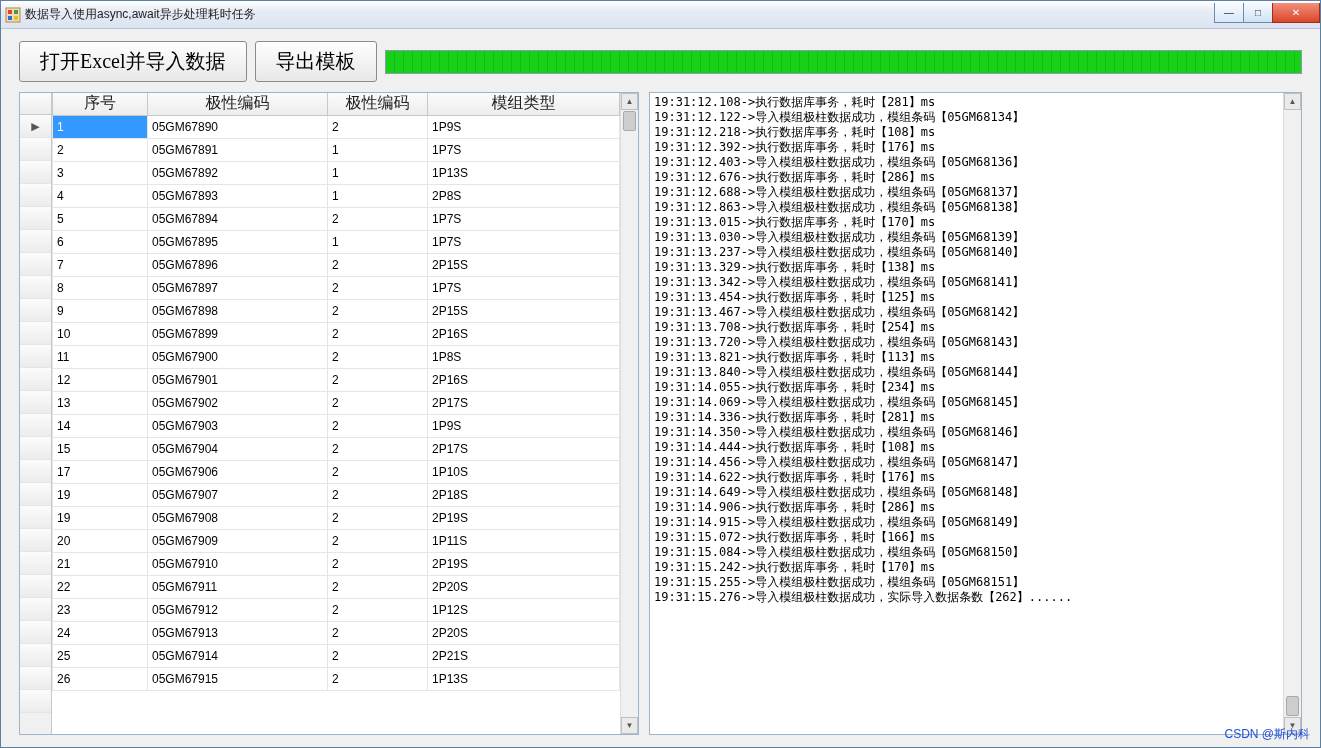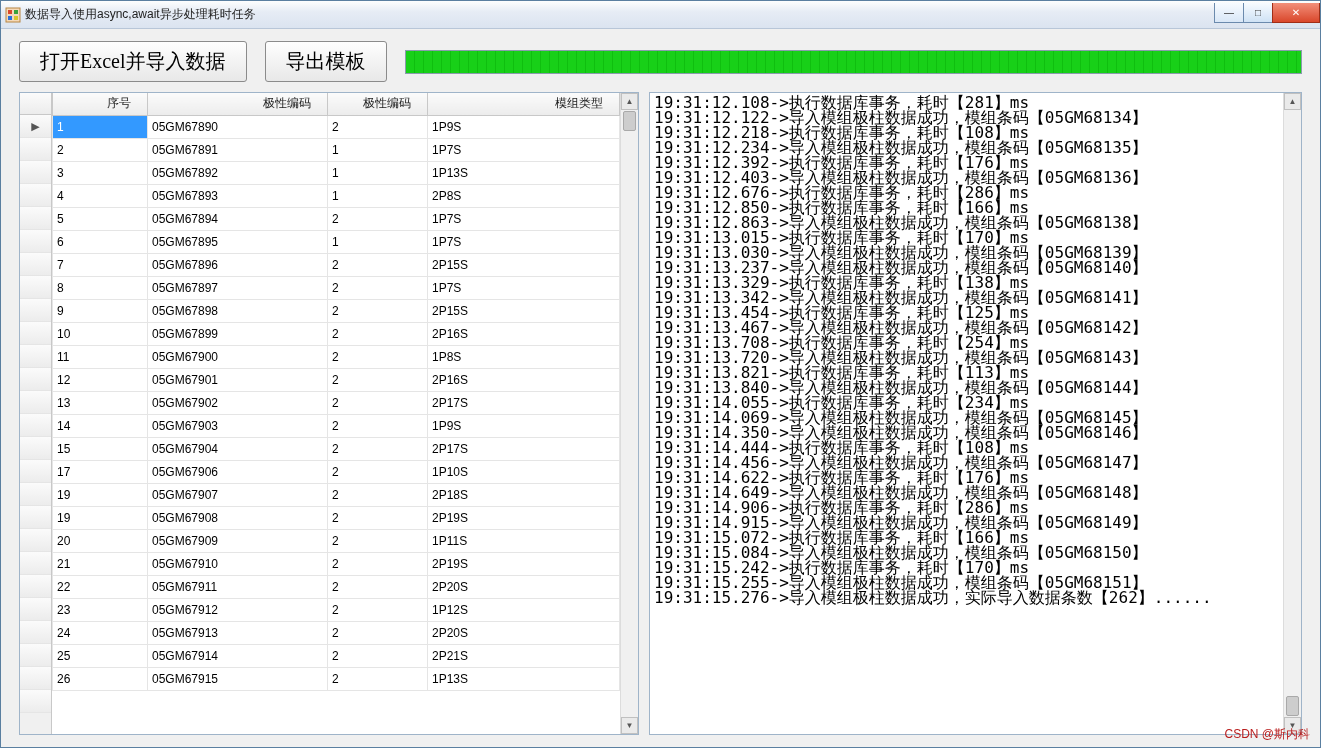--- a/index.html
+++ b/index.html
@@ -6,42 +6,42 @@
 html, body { margin:0; padding:0; font-family: "Microsoft YaHei", SimSun, Arial, sans-serif; font-size:12px; background:#c8d4e4; height:100%; }
 .window { width:1321px; height:748px; background:#f0f0f0; border:1px solid #5a7fa0; display:flex; flex-direction:column; position:relative; }
 .titlebar { height:28px; background:linear-gradient(#fdfefe,#e6ecf5 40%,#dbe4f0); display:flex; align-items:center; padding-left:4px; border-bottom:1px solid #b8c6d8; }
 .titlebar .icon { width:16px; height:16px; margin-right:4px; display:flex; align-items:center; justify-content:center; }
 .titlebar .title { flex:1; font-size:12px; color:#222; }
 .winbtns { display:flex; height:20px; margin-top:-4px; }
 .winbtn { width:30px; height:20px; border:1px solid #6b8aad; background:linear-gradient(#f7fbff,#d9e7f7); margin-left:-1px; display:flex; align-items:center; justify-content:center; font-size:10px; color:#333; border-top:none; }
 .winbtn.close { width:48px; background:linear-gradient(#f28f7a,#d9472b); color:#fff; border-color:#a02e17; border-top-right-radius:0; }
 .winbtn.max { background:linear-gradient(#f7fbff,#cfe2f5); }
 .client { flex:1; background:#f0f0f0; padding:12px 18px 12px 18px; display:flex; flex-direction:column; overflow:hidden; }
-.toprow { display:flex; align-items:center; gap:18px; margin-bottom:10px; }
+.toprow { display:flex; align-items:center; gap:8px; margin-bottom:10px; }
 .btn { font-family:SimSun, "Microsoft YaHei"; font-size:20px; padding:6px 20px; background:linear-gradient(#fefefe,#e8e8e8); border:1px solid #8b8b8b; border-radius:3px; cursor:pointer; }
 .progress { flex:1; height:24px; border:1px solid #8a9bad; background:#e8e8e8; position:relative; overflow:hidden; }
 .progress .bar { height:100%; background:repeating-linear-gradient(90deg,#18d018 0,#18d018 8px,#0fbf0f 8px,#0fbf0f 9px); }
 .main { flex:1; display:flex; gap:10px; overflow:hidden; }
 .gridwrap { flex:0 0 620px; border:1px solid #9fb4c9; background:#fff; display:flex; overflow:hidden; }
 .rowheadcol { width:32px; background:#f0f0f0; border-right:1px solid #c8c8c8; }
 .rowheadcol .hcell { height:22px; border-bottom:1px solid #c8c8c8; background:linear-gradient(#fbfbfb,#ececec); }
 .rowheadcol .rcell { height:23px; border-bottom:1px solid #e5e5e5; background:linear-gradient(#fbfbfb,#ececec); display:flex; align-items:center; justify-content:center; color:#555; font-size:11px; }
 .gridbody { flex:1; overflow:auto; }
 table.grid { border-collapse:collapse; width:100%; table-layout:fixed; }
-table.grid th { height:22px; background:linear-gradient(#fbfbfb,#ececec); border:1px solid #c8c8c8; border-top:none; text-align:right; padding:0 16px; font-weight:normal; font-size:12px; color:#222; }
+table.grid th { height:22px; background:linear-gradient(#fbfbfb,#ececec); border:1px solid #c8c8c8; border-top:none; text-align:center; padding:0 3px; font-weight:normal; font-size:16px; color:#222; }
 table.grid td { height:23px; border:1px solid #e5e5e5; padding:0 4px; font-size:12px; color:#000; background:#fff; overflow:hidden; white-space:nowrap; }
 table.grid tr.selected td.colA { background:#3399ff; color:#fff; }
-.logwrap { flex:1; border:1px solid #9fb4c9; background:#fff; overflow:auto; padding:2px 4px; font-family:SimSun, monospace; font-size:16px; line-height:15px; color:#000; }
+.logwrap { flex:1; border:1px solid #9fb4c9; background:#fff; overflow:auto; padding:2px 4px; font-family:SimSun, monospace; font-size:12px; line-height:15px; color:#000; }
 .logwrap div { white-space:nowrap; }
 .gridscroll { width:18px; background:#f0f0f0; border-left:1px solid #dcdcdc; position:relative; }
 .gridscroll .thumb { position:absolute; left:2px; right:2px; top:18px; height:20px; background:#cdcdcd; border:1px solid #a9a9a9; border-radius:2px; }
 .gridscroll .arrow { position:absolute; left:0; right:0; height:17px; background:#eaeaea; border:1px solid #c0c0c0; display:flex; align-items:center; justify-content:center; font-size:8px; color:#555; }
 .gridscroll .arrow.up { top:0; }
 .gridscroll .arrow.down { bottom:0; }
-.watermark { position:absolute; right:10px; bottom:4px; color:#b91c1c; font-size:12px; pointer-events:none;margin-top:44px; }
+.watermark { position:absolute; right:10px; bottom:4px; color:#1d4ed8; font-size:12px; pointer-events:none;margin-top:44px; }
 .logcontainer { flex:1; display:flex; border:1px solid #9fb4c9; background:#fff; overflow:hidden; }
 .logcontainer .logwrap { border:none; flex:1; }
 </style>
 </head>
 <body>
 
 <div class="window">
   <div class="titlebar">
     <span class="icon">
       <svg width="16" height="16" viewBox="0 0 16 16">
@@ -278,39 +278,39 @@
           <div class="thumb"></div>
           <div class="arrow down">▼</div>
         </div>
       </div>
 
       <div class="logcontainer">
         <div class="logwrap" id="logwrap">
             <div>19:31:12.108-&gt;执行数据库事务，耗时【281】ms</div>
             <div>19:31:12.122-&gt;导入模组极柱数据成功，模组条码【05GM68134】</div>
             <div>19:31:12.218-&gt;执行数据库事务，耗时【108】ms</div>
-            <div>19:31:12.234-&gt;导入模组极柱数据成功，模组条码【05GM68135】</div>
             <div>19:31:12.392-&gt;执行数据库事务，耗时【176】ms</div>
             <div>19:31:12.403-&gt;导入模组极柱数据成功，模组条码【05GM68136】</div>
             <div>19:31:12.676-&gt;执行数据库事务，耗时【286】ms</div>
-            <div>19:31:12.850-&gt;执行数据库事务，耗时【166】ms</div>
+            <div>19:31:12.688-&gt;导入模组极柱数据成功，模组条码【05GM68137】</div>
             <div>19:31:12.863-&gt;导入模组极柱数据成功，模组条码【05GM68138】</div>
             <div>19:31:13.015-&gt;执行数据库事务，耗时【170】ms</div>
             <div>19:31:13.030-&gt;导入模组极柱数据成功，模组条码【05GM68139】</div>
             <div>19:31:13.237-&gt;导入模组极柱数据成功，模组条码【05GM68140】</div>
             <div>19:31:13.329-&gt;执行数据库事务，耗时【138】ms</div>
             <div>19:31:13.342-&gt;导入模组极柱数据成功，模组条码【05GM68141】</div>
             <div>19:31:13.454-&gt;执行数据库事务，耗时【125】ms</div>
             <div>19:31:13.467-&gt;导入模组极柱数据成功，模组条码【05GM68142】</div>
             <div>19:31:13.708-&gt;执行数据库事务，耗时【254】ms</div>
             <div>19:31:13.720-&gt;导入模组极柱数据成功，模组条码【05GM68143】</div>
             <div>19:31:13.821-&gt;执行数据库事务，耗时【113】ms</div>
             <div>19:31:13.840-&gt;导入模组极柱数据成功，模组条码【05GM68144】</div>
             <div>19:31:14.055-&gt;执行数据库事务，耗时【234】ms</div>
             <div>19:31:14.069-&gt;导入模组极柱数据成功，模组条码【05GM68145】</div>
+            <div>19:31:14.336-&gt;执行数据库事务，耗时【281】ms</div>
             <div>19:31:14.350-&gt;导入模组极柱数据成功，模组条码【05GM68146】</div>
             <div>19:31:14.444-&gt;执行数据库事务，耗时【108】ms</div>
             <div>19:31:14.456-&gt;导入模组极柱数据成功，模组条码【05GM68147】</div>
             <div>19:31:14.622-&gt;执行数据库事务，耗时【176】ms</div>
             <div>19:31:14.649-&gt;导入模组极柱数据成功，模组条码【05GM68148】</div>
             <div>19:31:14.906-&gt;执行数据库事务，耗时【286】ms</div>
             <div>19:31:14.915-&gt;导入模组极柱数据成功，模组条码【05GM68149】</div>
             <div>19:31:15.072-&gt;执行数据库事务，耗时【166】ms</div>
             <div>19:31:15.084-&gt;导入模组极柱数据成功，模组条码【05GM68150】</div>
             <div>19:31:15.242-&gt;执行数据库事务，耗时【170】ms</div>

